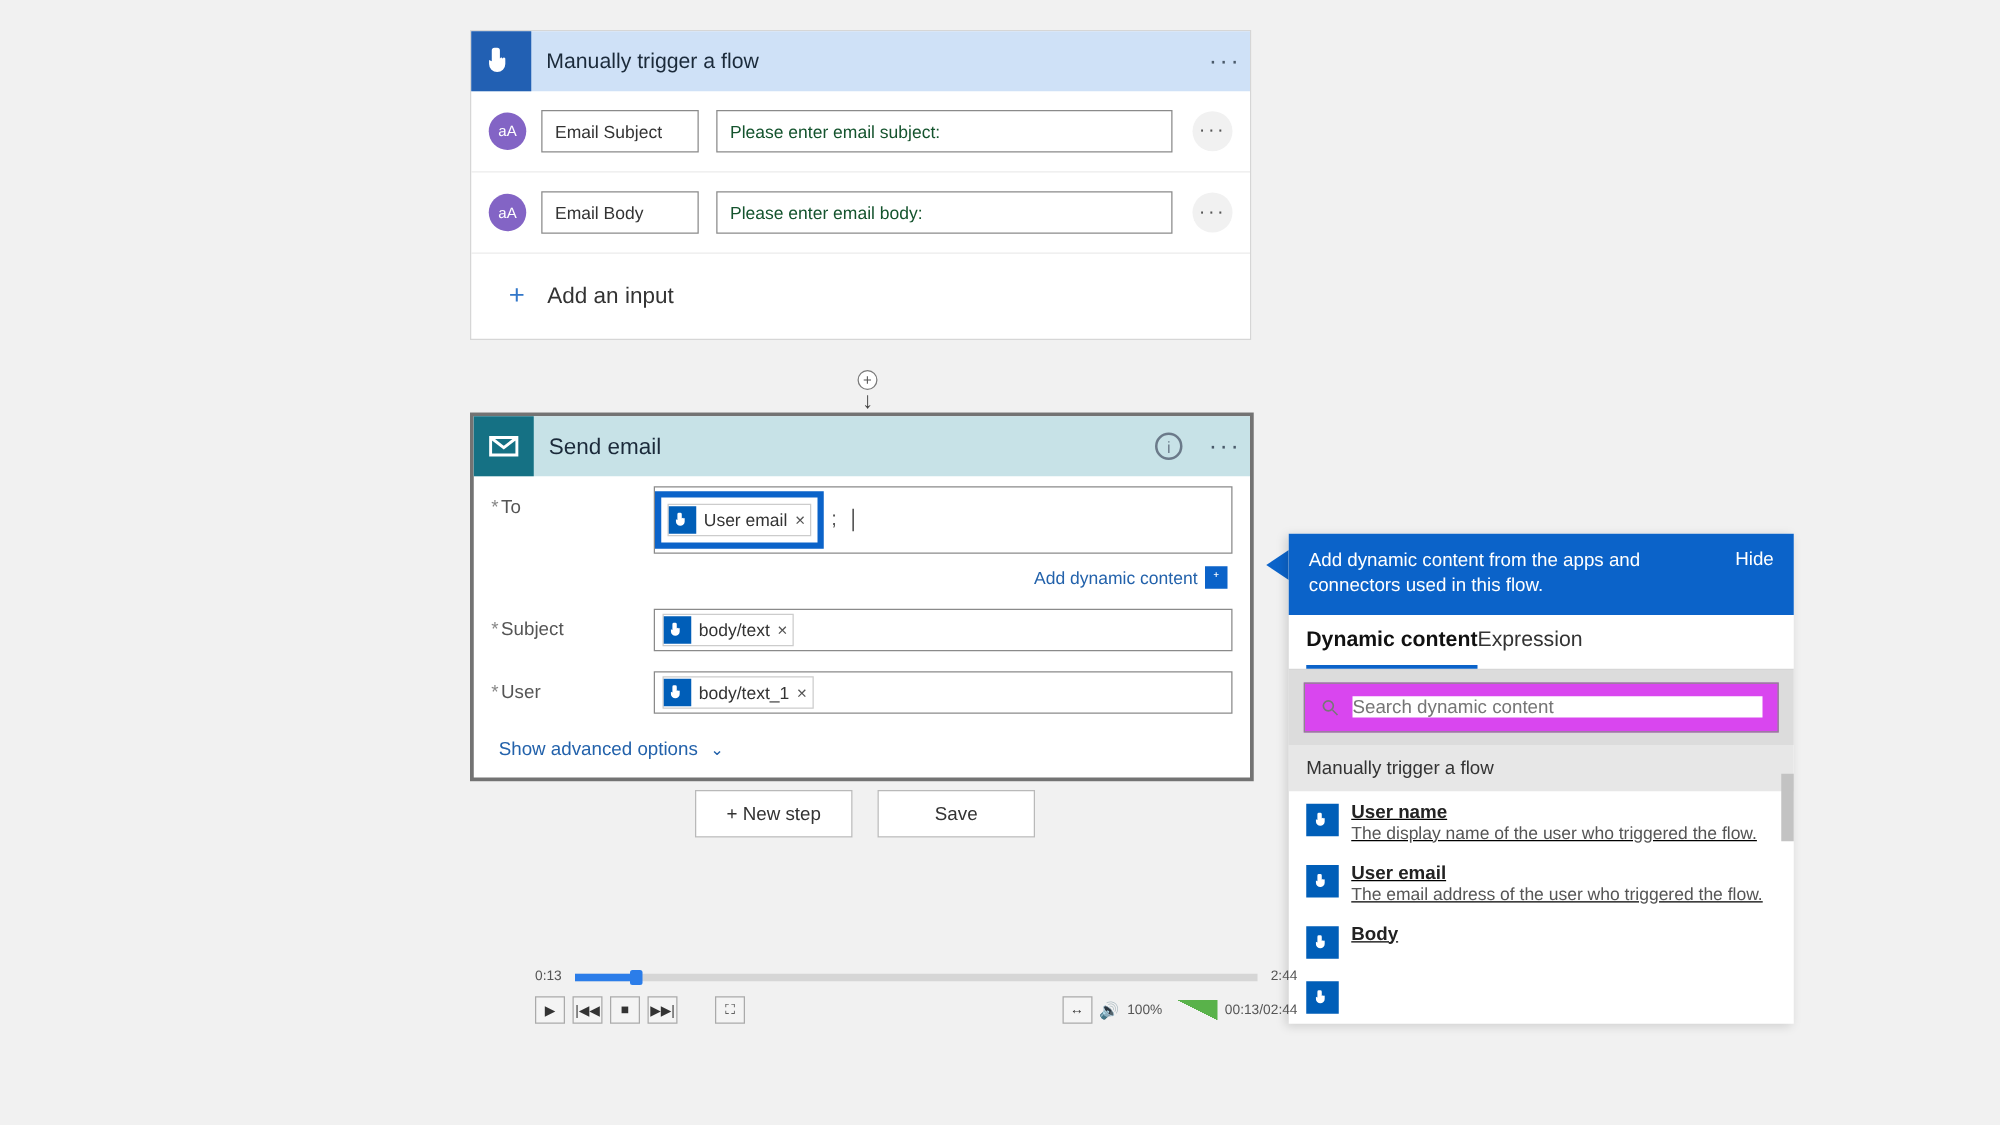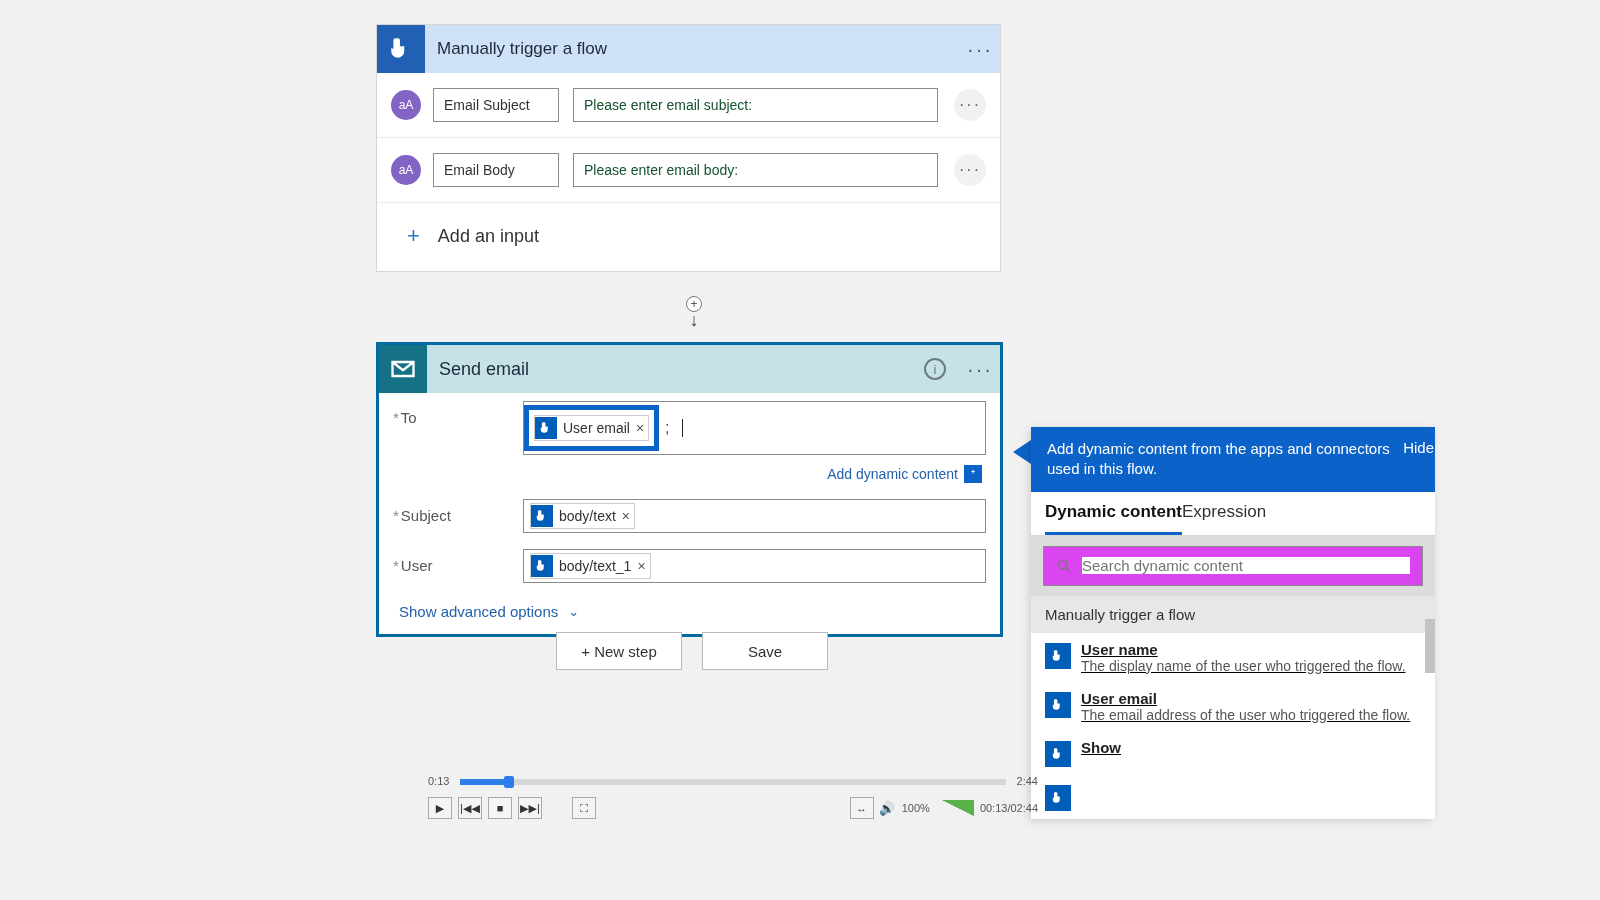--- a/index.html
+++ b/index.html
@@ -20,21 +20,21 @@
 .row-menu { width: 32px; height: 32px; border-radius: 50%; background: #f1f1f1; display: flex; align-items: center; justify-content: center; margin-left: 16px; cursor: pointer; color: #555; letter-spacing: 2px; }
 .add-input { display: flex; align-items: center; padding: 20px 30px 22px 30px; color: #333; font-size: 18px; cursor: pointer; }
 .add-input .plus { font-size: 22px; color: #3277c9; margin-right: 18px; }
 
 
 .connector { position: absolute; left: 686px; top: 296px; width: 16px; height: 36px; }
 .add-circle { width: 16px; height: 16px; border: 1px solid #7a7a7a; border-radius: 50%; background: #fff; display: flex; align-items: center; justify-content: center; font-size: 12px; color: #555; }
 .arrow-down { font-size: 18px; color: #444; text-align: center; margin-top: -2px; }
 
 
-.send-card { left: 376px; top: 330px; width: 627px; border: 3px solid #0369a1; margin-top: 12px; }
+.send-card { left: 376px; top: 330px; width: 627px; border: 3px solid #737373; }
 .send-header { background: #c7e2e7; height: 48px; display: flex; align-items: center; }
 .send-icon { width: 48px; height: 48px; background: #157184; display: flex; align-items: center; justify-content: center; }
 .send-title { flex: 1; padding-left: 12px; font-size: 18px; color: #1b2a3a; }
 .info-circ { width: 22px; height: 22px; border: 2px solid #6b7a8a; border-radius: 50%; display: flex; align-items: center; justify-content: center; font-size: 13px; color: #6b7a8a; margin-right: 14px; cursor: pointer; }
 
 .field-row { display: flex; align-items: flex-start; padding: 8px 14px; }
 .field-label { width: 130px; font-size: 15px; color: #555; padding-top: 8px; }
 .field-label .req { color: #888; margin-right: 2px; }
 .pill-field { flex: 1; min-height: 34px; border: 1px solid #8a8a8a; padding: 3px 6px; display: flex; align-items: center; gap: 6px; }
 .token { display: inline-flex; align-items: center; background: #fff; border: 1px solid #ccc; height: 26px; padding: 0 4px 0 0; font-size: 14px; color: #333; }
@@ -47,21 +47,21 @@
 .adv-link { padding: 12px 20px 14px 20px; font-size: 15px; color: #2362ab; cursor: pointer; display: flex; align-items: center; gap: 10px; }
 .chev { display: inline-block; transform: rotate(0deg); font-size: 13px; color: #2362ab; }
 
 
 .bottom-buttons { position: absolute; left: 556px; top: 632px; display: flex; gap: 20px; }
 .btn { width: 126px; height: 38px; background: #fff; border: 1px solid #b9b9b9; font-size: 15px; color: #333; display: flex; align-items: center; justify-content: center; cursor: pointer; }
 
 
 .dyn-panel { position: absolute; left: 1031px; top: 427px; width: 404px; background: #fff; box-shadow: -2px 2px 8px rgba(0,0,0,.15); }
 .dyn-callout { position: absolute; left: 1013px; top: 440px; width: 0; height: 0; border-top: 12px solid transparent; border-bottom: 12px solid transparent; border-right: 18px solid #0b63c9; }
-.dyn-head { background: #0b63c9; color: #fff; padding: 12px 1px 12px 16px; display: flex; }
+.dyn-head { background: #0b63c9; color: #fff; padding: 12px 16px 12px 16px; display: flex; }
 .dyn-head-text { flex: 1; font-size: 15px; line-height: 1.35; }
 .dyn-hide { font-size: 15px; cursor: pointer; padding-left: 12px; }
 .dyn-tabs { display: flex; border-bottom: 1px solid #d6d6d6; padding: 10px 14px 0 14px; font-size: 17px; }
 .dyn-tab { padding-bottom: 10px; cursor: pointer; color: #333; }
 .dyn-tab.active { font-weight: 600; border-bottom: 3px solid #0b63c9; color: #111; }
 .dyn-search-wrap { background: #dcdcdc; padding: 10px 12px; }
 .dyn-search { width: 100%; height: 40px; border: 1px solid #8a8a8a; background: #d946ef; display: flex; align-items: center; padding: 0 12px; }
 .dyn-search input { border: none; outline: none; flex: 1; font-size: 15px; color: #555; }
 .dyn-section-h { background: #e7e7e7; padding: 10px 14px; font-size: 15px; color: #333; }
 .dyn-list { max-height: 260px; overflow-y: auto; text-decoration: underline; }
@@ -250,21 +250,21 @@
         <div class="dyn-item-desc">The email address of the user who triggered the flow.</div>
       </div>
     </div>
     <div class="dyn-item">
       <div class="dyn-item-ico">
           <svg width="14" height="14" viewBox="0 0 24 24">
             <path fill="#fff" d="M9 2a2 2 0 0 1 2 2v6l1-1 1 1 1-1 1 1v4a6 6 0 0 1-12 0v-3l2 1V4a2 2 0 0 1 2-2z"></path>
           </svg>
         </div>
       <div>
-        <div class="dyn-item-title">Show</div>
+        <div class="dyn-item-title">Body</div>
       </div>
     </div>
     <div class="dyn-item">
       <div class="dyn-item-ico">
           <svg width="14" height="14" viewBox="0 0 24 24">
             <path fill="#fff" d="M9 2a2 2 0 0 1 2 2v6l1-1 1 1 1-1 1 1v4a6 6 0 0 1-12 0v-3l2 1V4a2 2 0 0 1 2-2z"></path>
           </svg>
         </div>
     </div>
   </div>

